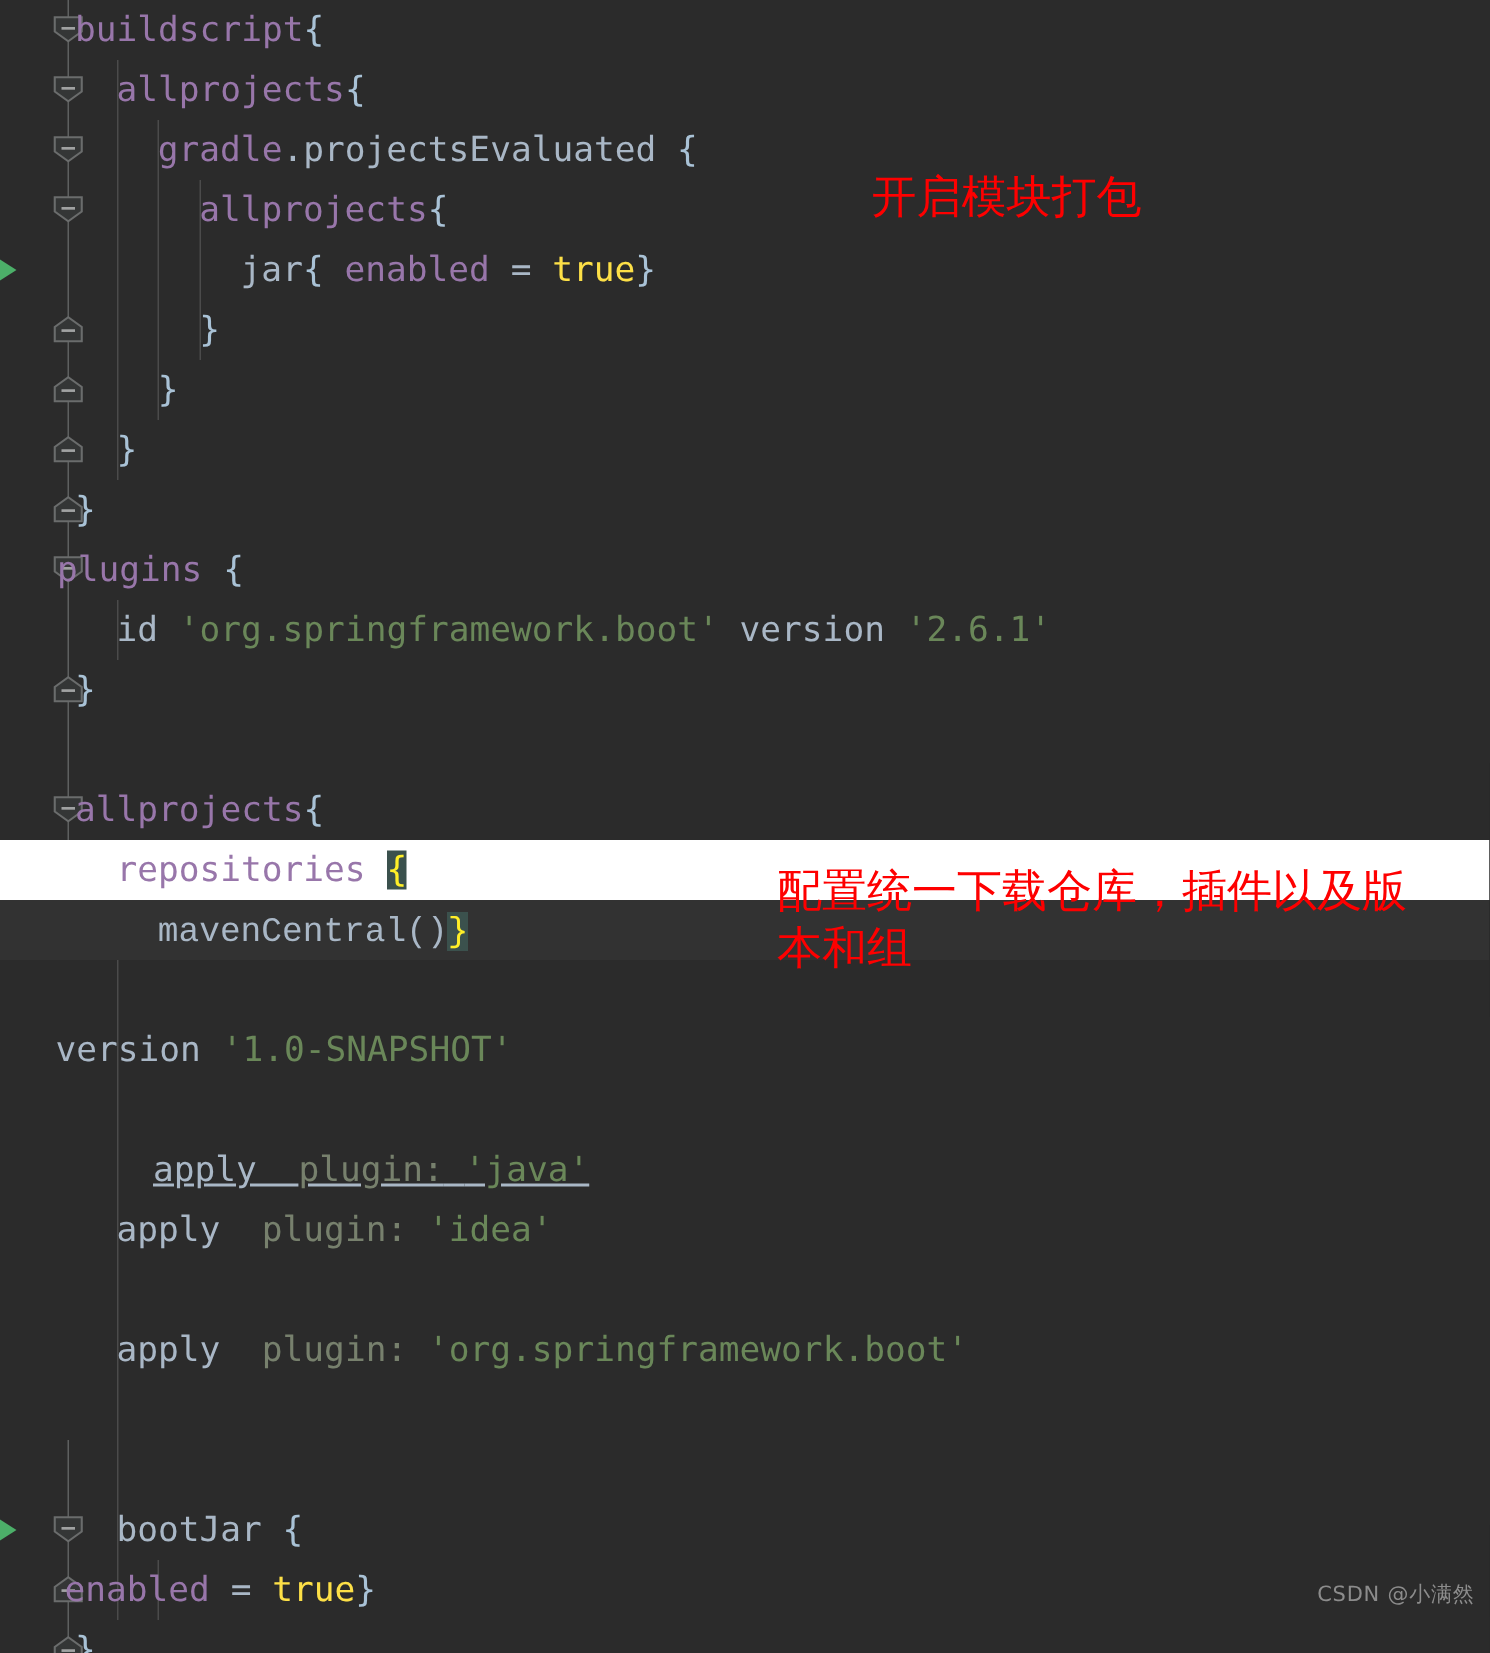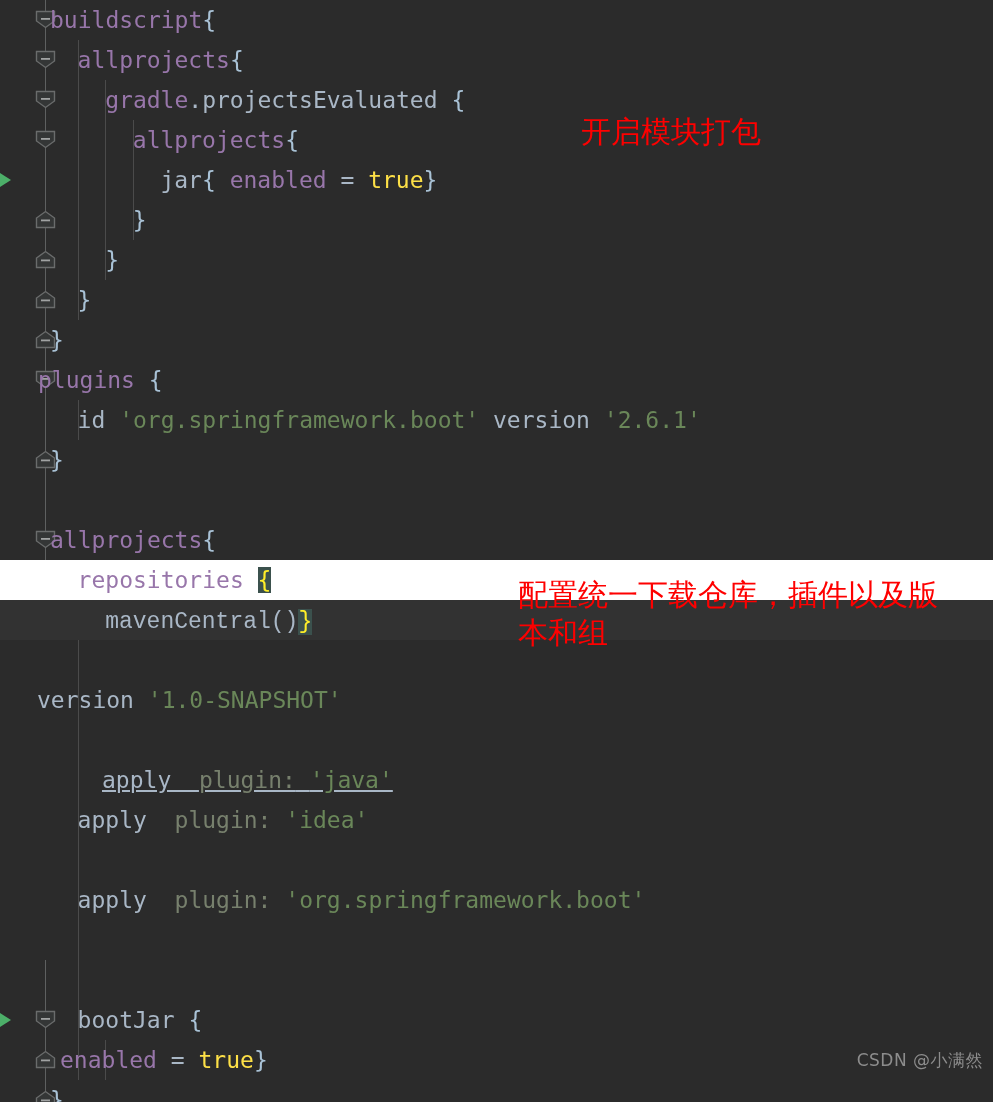--- a/index.html
+++ b/index.html
@@ -124,21 +124,21 @@
     font-weight: 400;
   }
 
   
   #watermark {
     position: absolute;
     right: 10px;
     bottom: 6px;
     color: #8c8c8c;
     font-family: "DejaVu Sans", "Liberation Sans", sans-serif;
-    font-size: 17px;
+    font-size: 14px;
     letter-spacing: 0.5px;
   }
 </style>
 </head>
 <body>
 
 <div id="editor">
 
   <div id="gutter">
       <div class="fold-spine" style="top: 0px; height: 640px;"></div>
@@ -277,21 +277,21 @@
       <div class="line current-soft" style="top: 560px;"><span class="txt" style="padding-left: 77.6px;"><span class="kw">repositories </span><span class="match">{</span></span></div>
       <div class="line current" style="top: 600px;"><span class="txt" style="padding-left: 105.2px; font-family: Liberation Mono, monospace;"><span class="id">mavenCentral()</span><span class="match">}</span></span></div>
       <div class="line" style="top: 680px;"><span class="txt" style="padding-left: 37px;"><span class="id">version </span><span class="str">'1.0-SNAPSHOT'</span></span></div>
       <div class="line" style="top: 720px;"><span class="txt" style="padding-left: 77.6px;"></span></div>
       <div class="line" style="top: 760px;"><span class="txt" style="padding-left: 102px; text-decoration: underline;"><span class="id">apply  </span><span class="arg">plugin:</span><span class="id"> </span><span class="str">'java'</span></span></div>
       <div class="line" style="top: 800px;"><span class="txt" style="padding-left: 77.6px;"><span class="id">apply  </span><span class="arg">plugin:</span><span class="id"> </span><span class="str">'idea'</span></span></div>
       <div class="line" style="top: 840px;"><span class="txt" style="padding-left: 77.6px;"></span></div>
       <div class="line" style="top: 880px;"><span class="txt" style="padding-left: 77.6px;"><span class="id">apply  </span><span class="arg">plugin:</span><span class="id"> </span><span class="str">'org.springframework.boot'</span></span></div>
       <div class="line" style="top: 960px;"><span class="txt" style="padding-left: 77.6px;"></span></div>
       <div class="line" style="top: 1000px;"><span class="txt" style="padding-left: 77.6px;"><span class="id">bootJar </span><span class="brace">{</span></span></div>
-      <div class="line" style="top: 1040px;"><span class="txt" style="padding-left: 60px;"><span class="kw">enabled</span><span class="op"> = </span><span class="num">true</span><span class="brace">}</span></span></div>
+      <div class="line" style="top: 1040px;"><span class="txt" style="padding-left: 43px;"><span class="kw">enabled</span><span class="op"> = </span><span class="num">true</span><span class="brace">}</span></span></div>
       <div class="line" style="top: 1080px;"><span class="txt" style="padding-left: 50px;"><span class="brace">}</span></span></div>
     </div>
 
   <div id="annotations">
       <div class="annot" style="left: 581px; top: 113px;">开启模块打包</div>
       <div class="annot" style="left: 518px; top: 576px;">配置统一下载仓库，插件以及版
 本和组</div>
     </div>
 
   <div id="watermark">CSDN @小满然</div>

